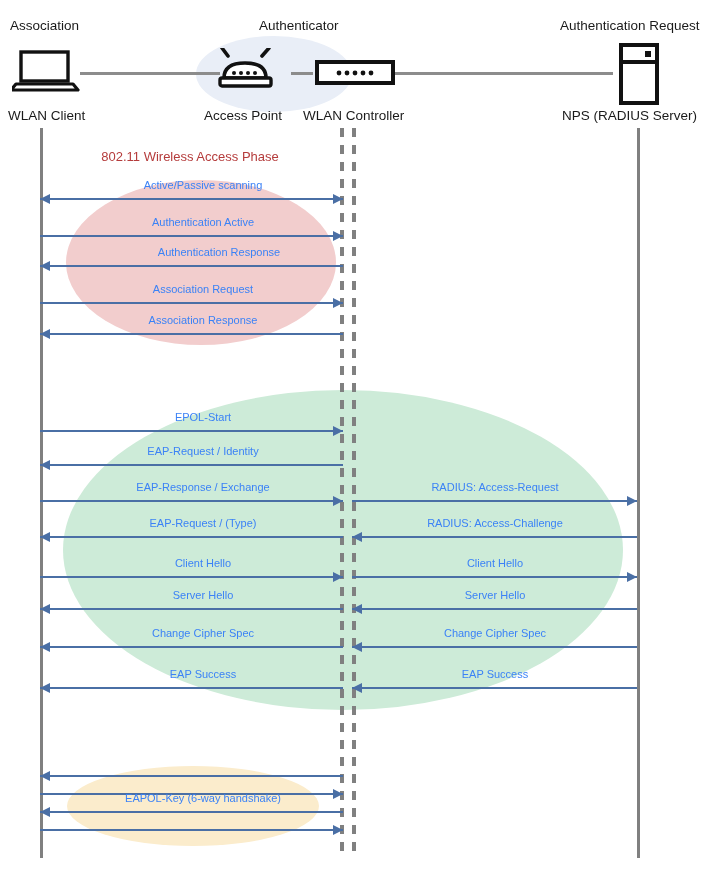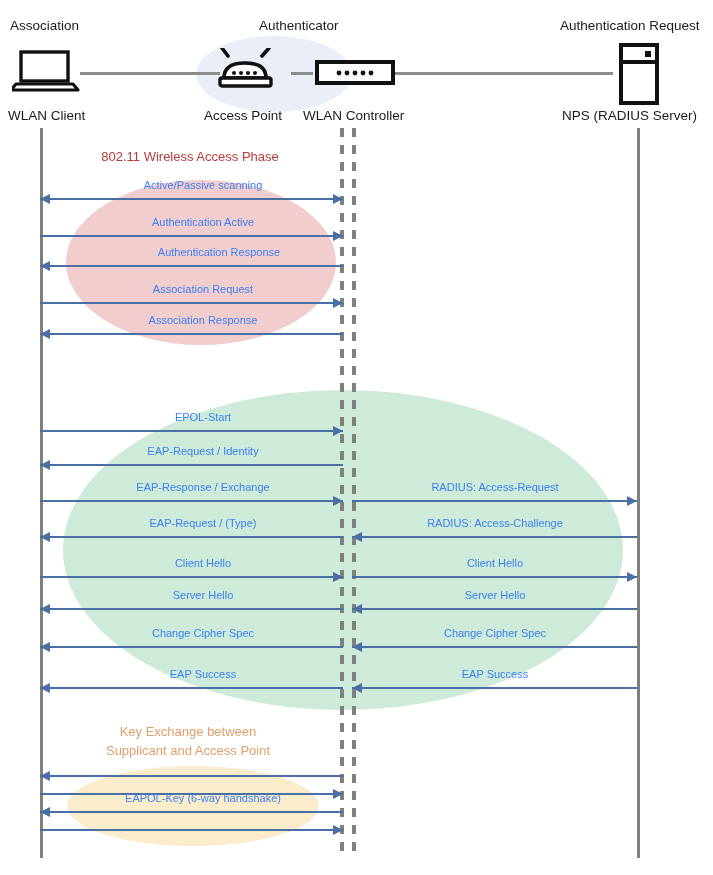--- a/index.html
+++ b/index.html
@@ -179,22 +179,20 @@
   <div class="blob blob-red" style="left:66px;  top:180px; width:270px; height:165px;"></div>
   <div class="blob blob-green" style="left:63px;  top:390px; width:560px; height:320px;"></div>
   <div class="blob blob-orange" style="left:67px;  top:766px; width:252px; height:80px;"></div>
 
   <div class="lifeline" style="left:40px;  top:128px; height:730px;"></div>
   <div class="lifeline-dashed" style="left:340px; top:128px; height:730px;"></div>
   <div class="lifeline-dashed" style="left:352px; top:128px; height:730px;"></div>
   <div class="lifeline" style="left:637px; top:128px; height:730px;"></div>
 
   <div class="phase-caption" style="left:70px;  top:147px; width:240px; color:#b53c3c;">802.11 Wireless Access Phase</div>
-  <div class="phase-caption" style="left:68px;  top:722px; width:240px; color:#e0a06a;">Key Exchange between
-Supplicant and Access Point</div>
 
   <div id="messages-layer">
       <div>
         <div class="arrow-line" style="left: 40px; top: 198px; width: 303px;"></div>
         <div class="arrow-head right" style="top: 194px; left: 333px;"></div>
         <div class="arrow-head left" style="top: 194px; left: 40px;"></div>
         <div class="msg-label" style="left: 203px; top: 179px;">Active/Passive scanning</div>
       </div>
       <div>
         <div class="arrow-line" style="left: 40px; top: 235px; width: 303px;"></div>

